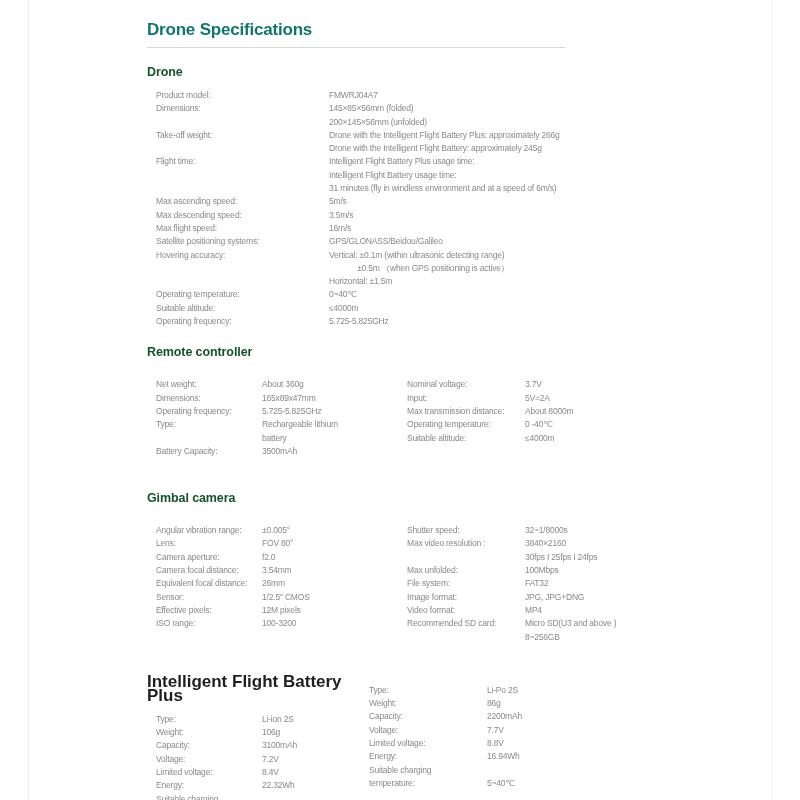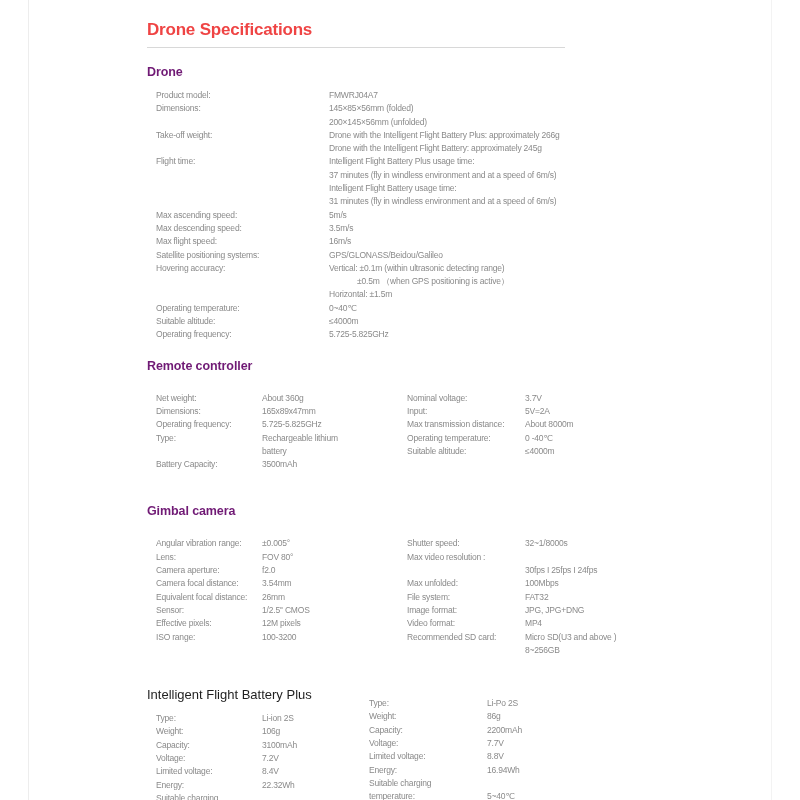--- a/index.html
+++ b/index.html
@@ -14,31 +14,31 @@
     margin:0 28px;
     height:800px;
     border-left:1px solid #ededed;
     border-right:1px solid #f3f3f3;
     padding:0 0 0 118px;
     background:#ffffff;
     overflow:hidden;
   }
   .title{
     margin:0;padding-top:20px;
-    font-size:17px;line-height:20px;font-weight:bold;color:#ef4444;
+    font-size:17px;line-height:20px;font-weight:bold;color:#0f766e;
     letter-spacing:-0.2px;
   }
   .hr{width:418px;height:1px;background:#d8d8d8;margin-top:7px;}
   section{display:block;}
   .sec-h{
-    margin:0 0 10px;font-size:12.5px;line-height:14px;font-weight:bold;color:#701a75;
+    margin:0 0 10px;font-size:12.5px;line-height:14px;font-weight:bold;color:#14532d;
     letter-spacing:-0.1px;
   }
   .bat-h{
-    margin:0 0 10px;font-size:13px;line-height:14px;font-weight:normal;color:#1f1f1f;
+    margin:0 0 10px;font-size:17px;line-height:14px;font-weight:bold;color:#1f1f1f;
   }
   .sec-drone{margin-top:17px;}
   .sec-remote{margin-top:17px;}
   .sec-gimbal{margin-top:24px;}
   .batteries{margin-top:22px;}
   .rows{margin:9px;}
   .spec-row{display:flex;line-height:13.3px;font-size:8.5px;letter-spacing:-0.2px;}
   .spec-label{flex:0 0 auto;white-space:nowrap;color:#8a8a8a;}
   .spec-value{flex:1 1 auto;white-space:nowrap;color:#8a8a8a;}
   .spec-value.indent{padding-left:28px;}
@@ -83,24 +83,20 @@
         <div class="spec-row">
           <span class="spec-label"></span>
           <span class="spec-value">Drone with the Intelligent Flight Battery: approximately 245g</span>
         </div>
         <div class="spec-row">
           <span class="spec-label">Flight time:</span>
           <span class="spec-value">Intelligent Flight Battery Plus usage time:</span>
         </div>
         <div class="spec-row">
           <span class="spec-label"></span>
-          <span class="spec-value">37 minutes (fly in windless environment and at a speed of 6m/s)</span>
-        </div>
-        <div class="spec-row">
-          <span class="spec-label"></span>
           <span class="spec-value">Intelligent Flight Battery usage time:</span>
         </div>
         <div class="spec-row">
           <span class="spec-label"></span>
           <span class="spec-value">31 minutes (fly in windless environment and at a speed of 6m/s)</span>
         </div>
         <div class="spec-row">
           <span class="spec-label">Max ascending speed:</span>
           <span class="spec-value">5m/s</span>
         </div>
@@ -234,20 +230,21 @@
             <span class="spec-value">100-3200</span>
           </div>
         </div>
       <div class="rows col-right">
           <div class="spec-row">
             <span class="spec-label">Shutter speed:</span>
             <span class="spec-value">32~1/8000s</span>
           </div>
           <div class="spec-row">
             <span class="spec-label">Max video resolution :</span>
+            <span class="spec-value">3840×2160</span>
           </div>
           <div class="spec-row">
             <span class="spec-label"></span>
             <span class="spec-value">30fps I 25fps I 24fps</span>
           </div>
           <div class="spec-row">
             <span class="spec-label">Max unfolded:</span>
             <span class="spec-value">100Mbps</span>
           </div>
           <div class="spec-row">

